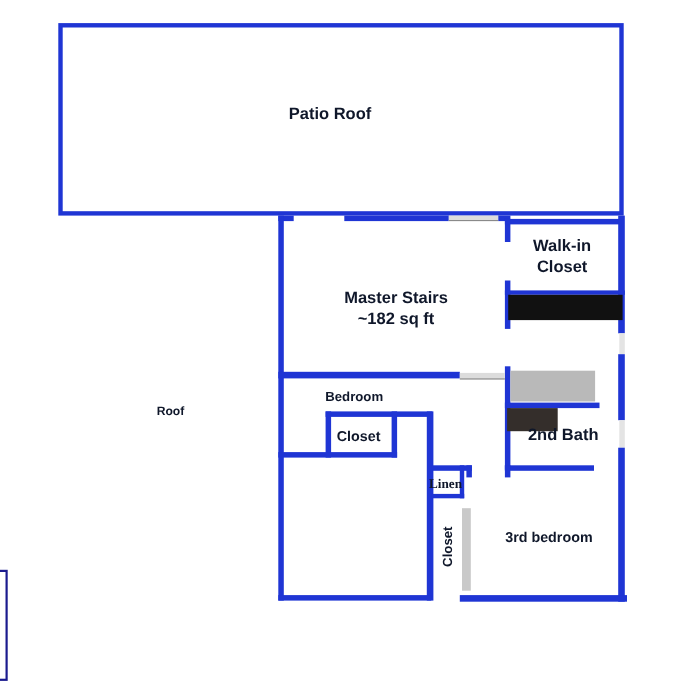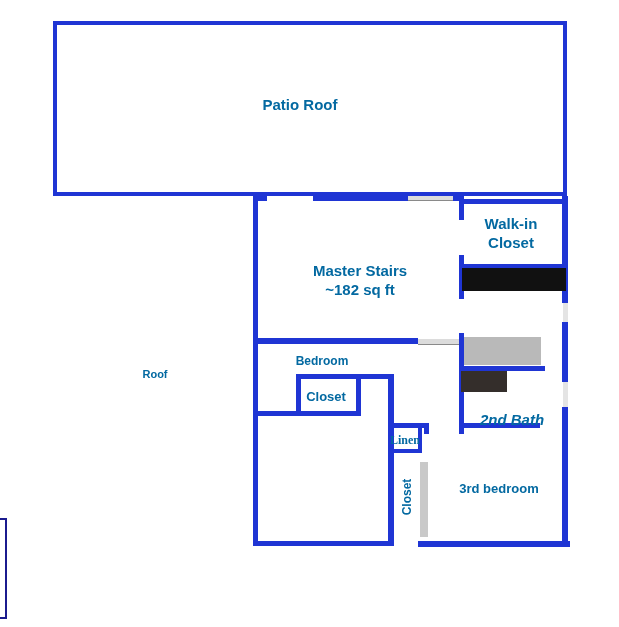--- a/index.html
+++ b/index.html
@@ -1,18 +1,18 @@
 <!DOCTYPE html>
 <html style="--wall: #1f35d4; --navy: #1b1b8e; --black: #111111; --gray: #b9b9b9; --dark: #342e2b; --door: #dcdcdc; --window: #e4e4e4; --strip: #c9c9c9;"><head>
 <meta charset="utf-8">
 <style>
   html,body{margin:0;padding:0;background:#fff;}
   .plan{
     position:relative;width:619px;height:627px;background:#ffffff;overflow:hidden;
-    font-family:"Liberation Sans","DejaVu Sans",sans-serif;color:#0369a1;
+    font-family:"Liberation Sans","DejaVu Sans",sans-serif;color:#0f172a;
   }
   .w{position:absolute;background:var(--wall);}
   .marker{position:absolute;background:var(--door);border-bottom:1px solid #8a8a8a;}
   .winmark{position:absolute;background:var(--window);}
   .fixture{position:absolute;}
   .outline{position:absolute;border:4px solid var(--wall);box-sizing:border-box;background:#fff;}
   .navybox{position:absolute;border:2px solid var(--navy);box-sizing:border-box;background:#fff;}
   .lbl{position:absolute;transform:translate(-50%,-50%);font-weight:bold;
        white-space:nowrap;text-align:center;line-height:1.25;}
   .lbl.vert{transform:translate(-50%,-50%) rotate(-90deg);}
@@ -86,21 +86,21 @@
     <div>Closet</div>
   </div>
 
 
   <div class="lbl f17" style="left:155px;top:375px;">Roof</div>
 
   <div class="lbl f12" style="left:322px;top:361px;">Bedroom</div>
 
   <div class="lbl f13" style="left:326px;top:397px;">Closet</div>
 
-  <div class="lbl f15" style="left:512px;top:420px;font-style:italic;">2nd Bath</div>
+  <div class="lbl f15" style="left:512px;top:396px;">2nd Bath</div>
 
 
   <div class="lbl f12" style="left:405px;top:440px;font-family:Liberation Serif, serif;">Linen</div>
 
   <div class="lbl f12 vert" style="left:407px;top:497px;">Closet</div>
 
   <div class="lbl f13" style="left:499px;top:489px;">3rd bedroom</div>
 
 </div>
 

